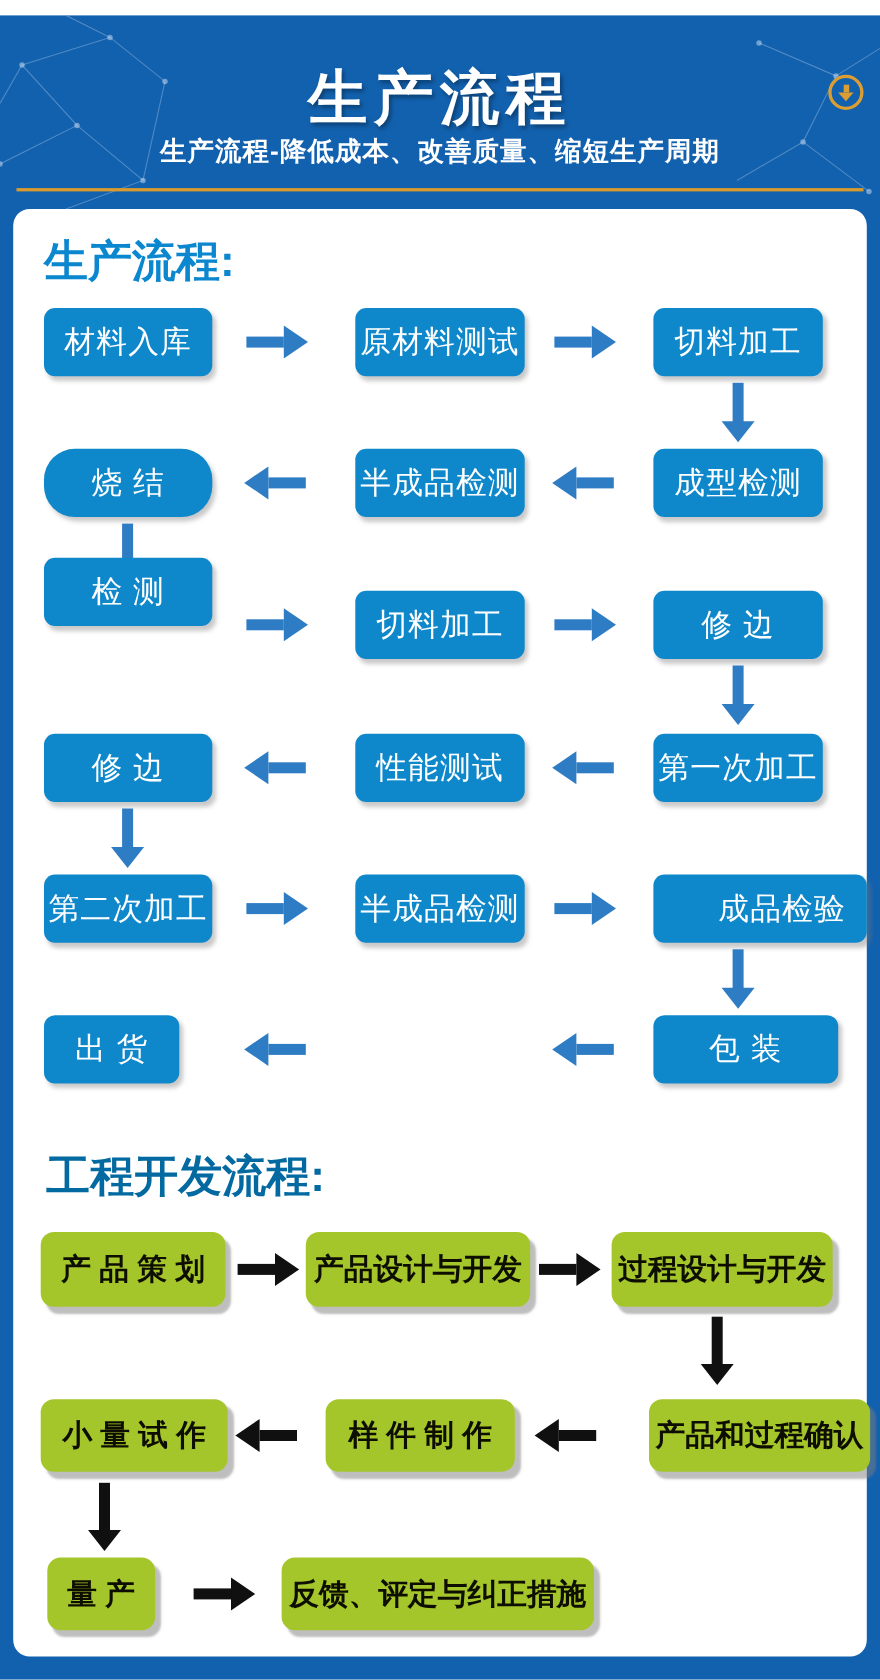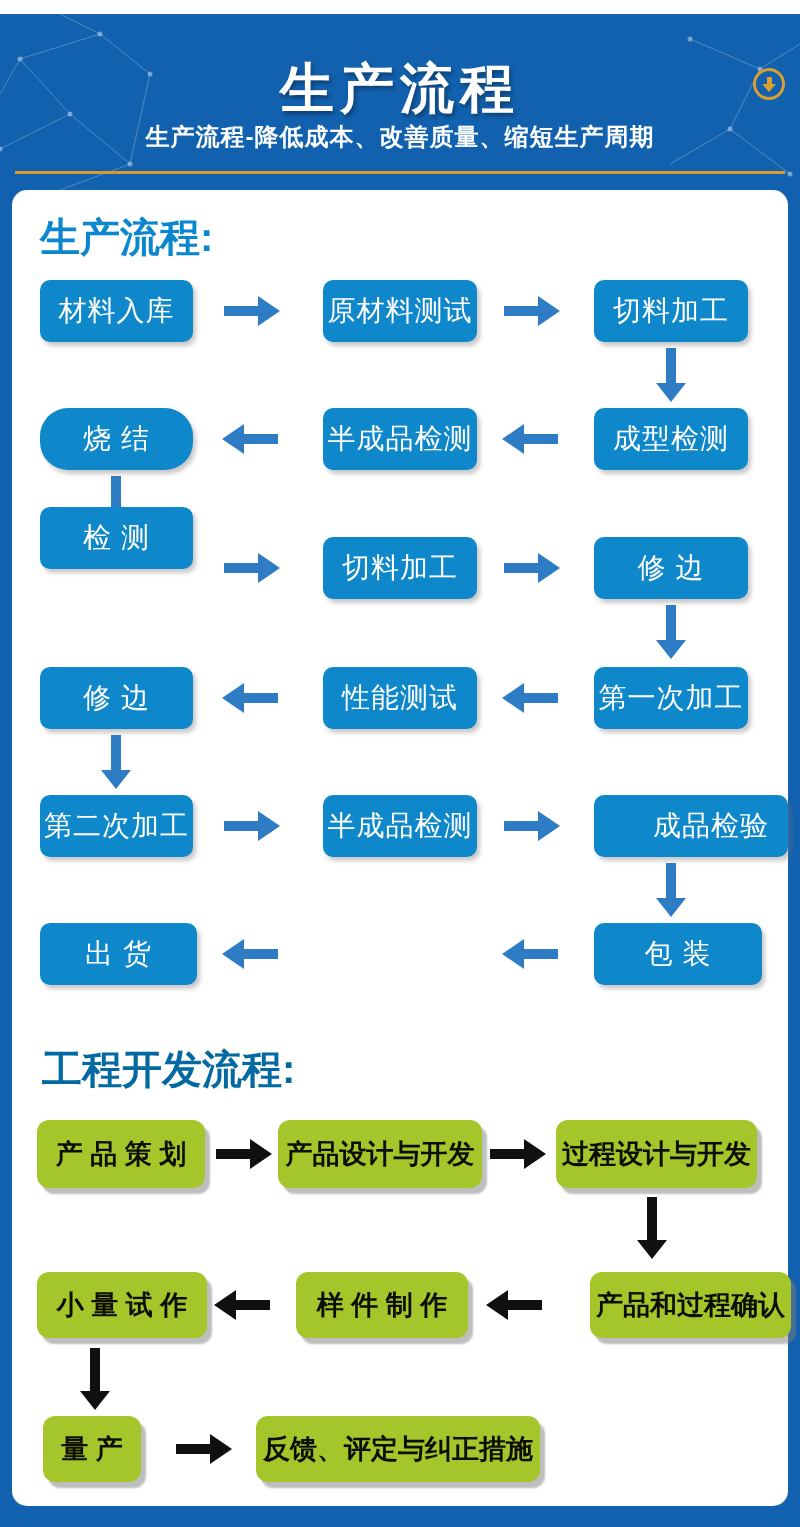--- a/index.html
+++ b/index.html
@@ -159,21 +159,21 @@
   <div class="arr right" style="left:502px;top:811px;">
       <i class="sh"></i>
       <i class="hd"></i>
     </div>
   <div class="pbox" style="left:594px;top:795px;width:154px;padding-left:40px;">成品检验</div>
   <div class="arr down" style="left:656px;top:863px;">
       <i class="sh"></i>
       <i class="hd"></i>
     </div>
 
-  <div class="pbox" style="left:40px;top:923px;width:157px;">出 货</div>
+  <div class="pbox" style="left:40px;top:923px;width:123px;">出 货</div>
   <div class="arr left" style="left:222px;top:939px;">
       <i class="sh"></i>
       <i class="hd"></i>
     </div>
   <div class="arr left" style="left:502px;top:939px;">
       <i class="sh"></i>
       <i class="hd"></i>
     </div>
   <div class="pbox" style="left:594px;top:923px;width:168px;">包 装</div>
 

